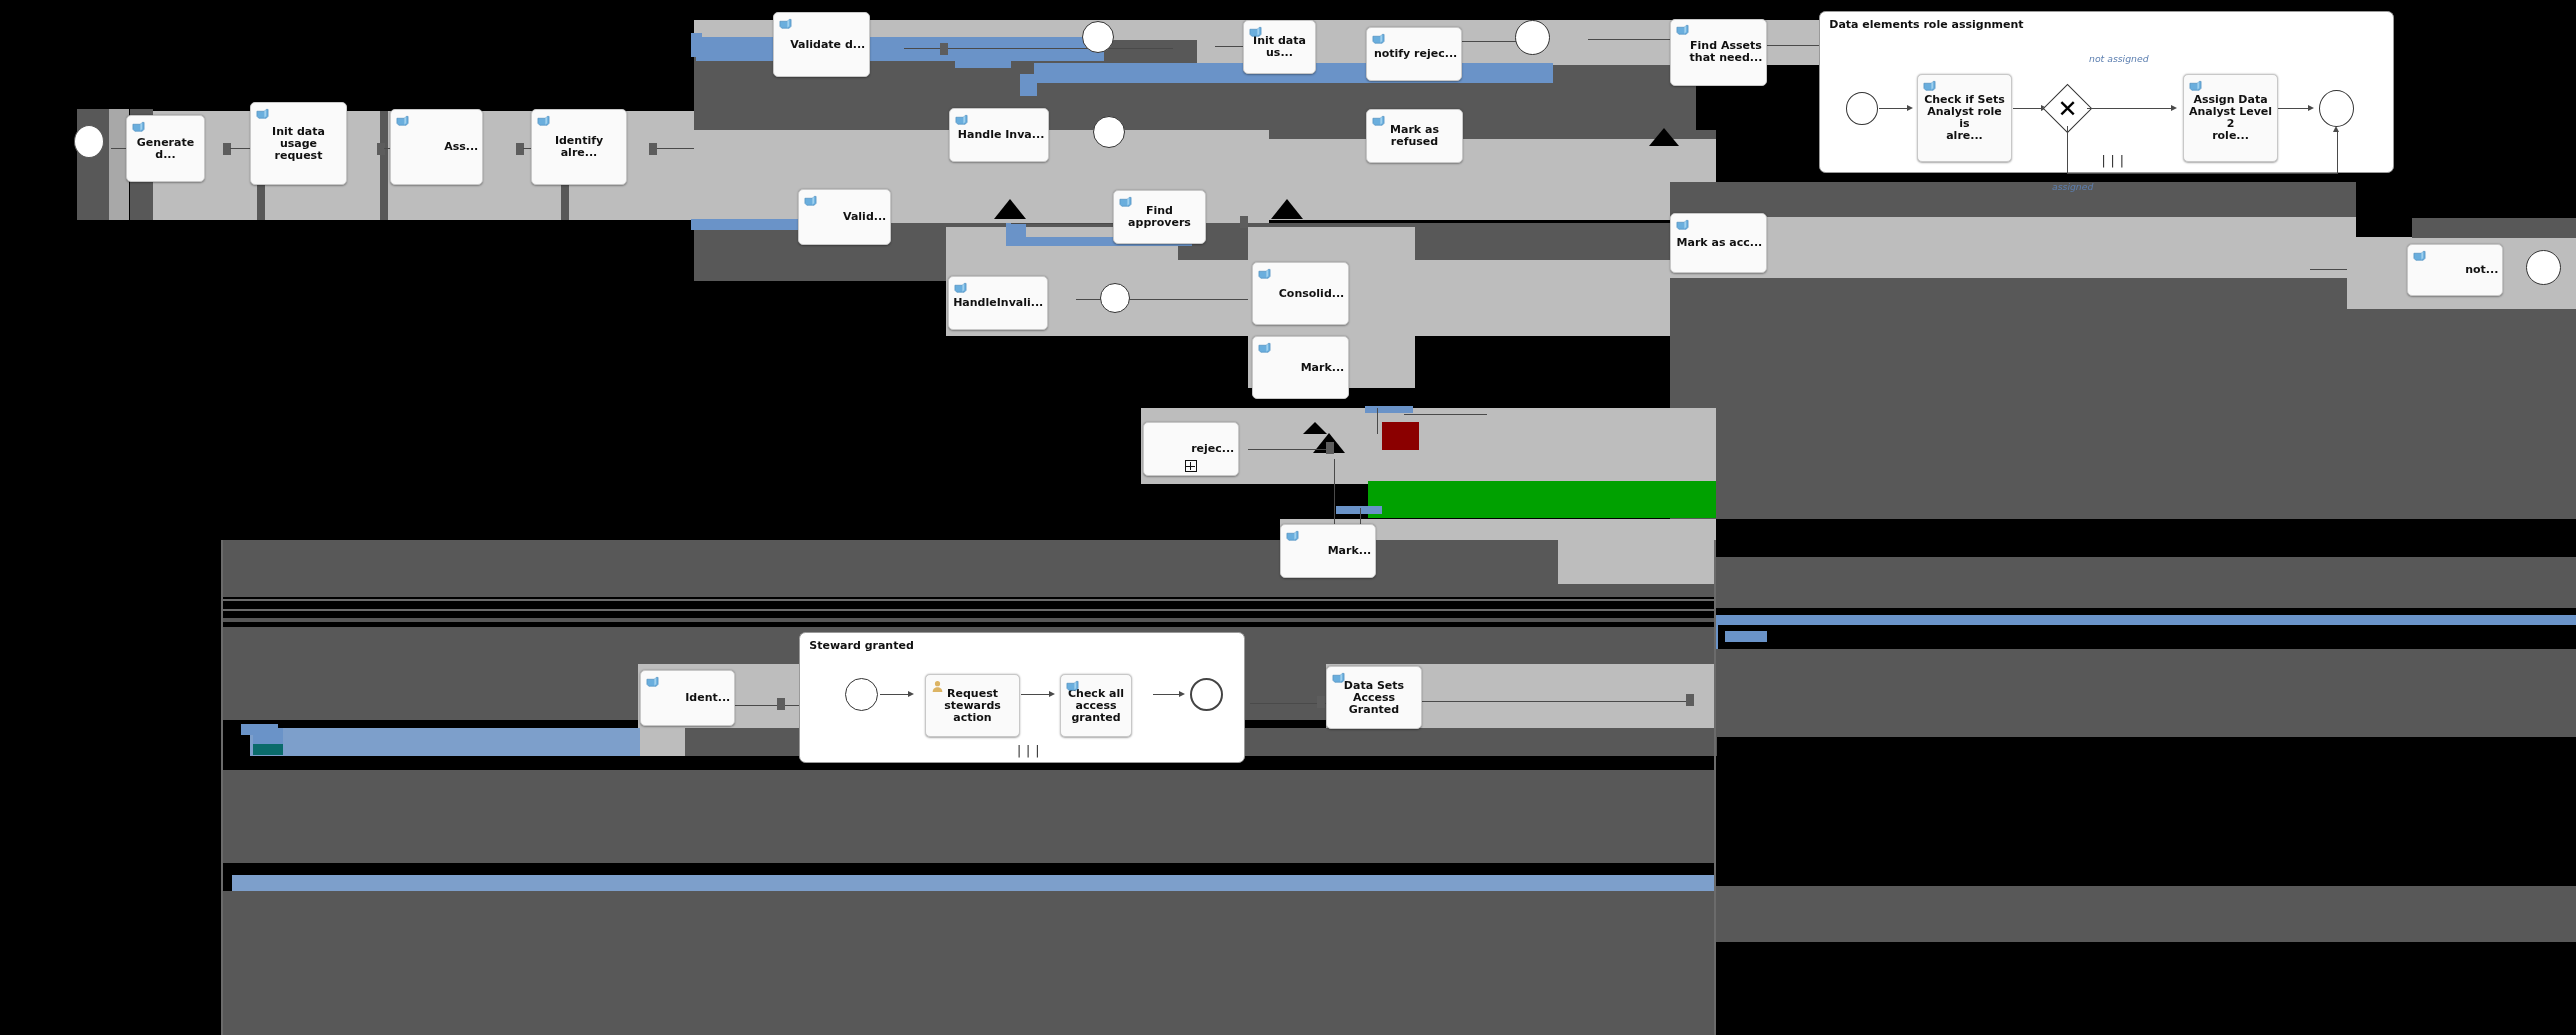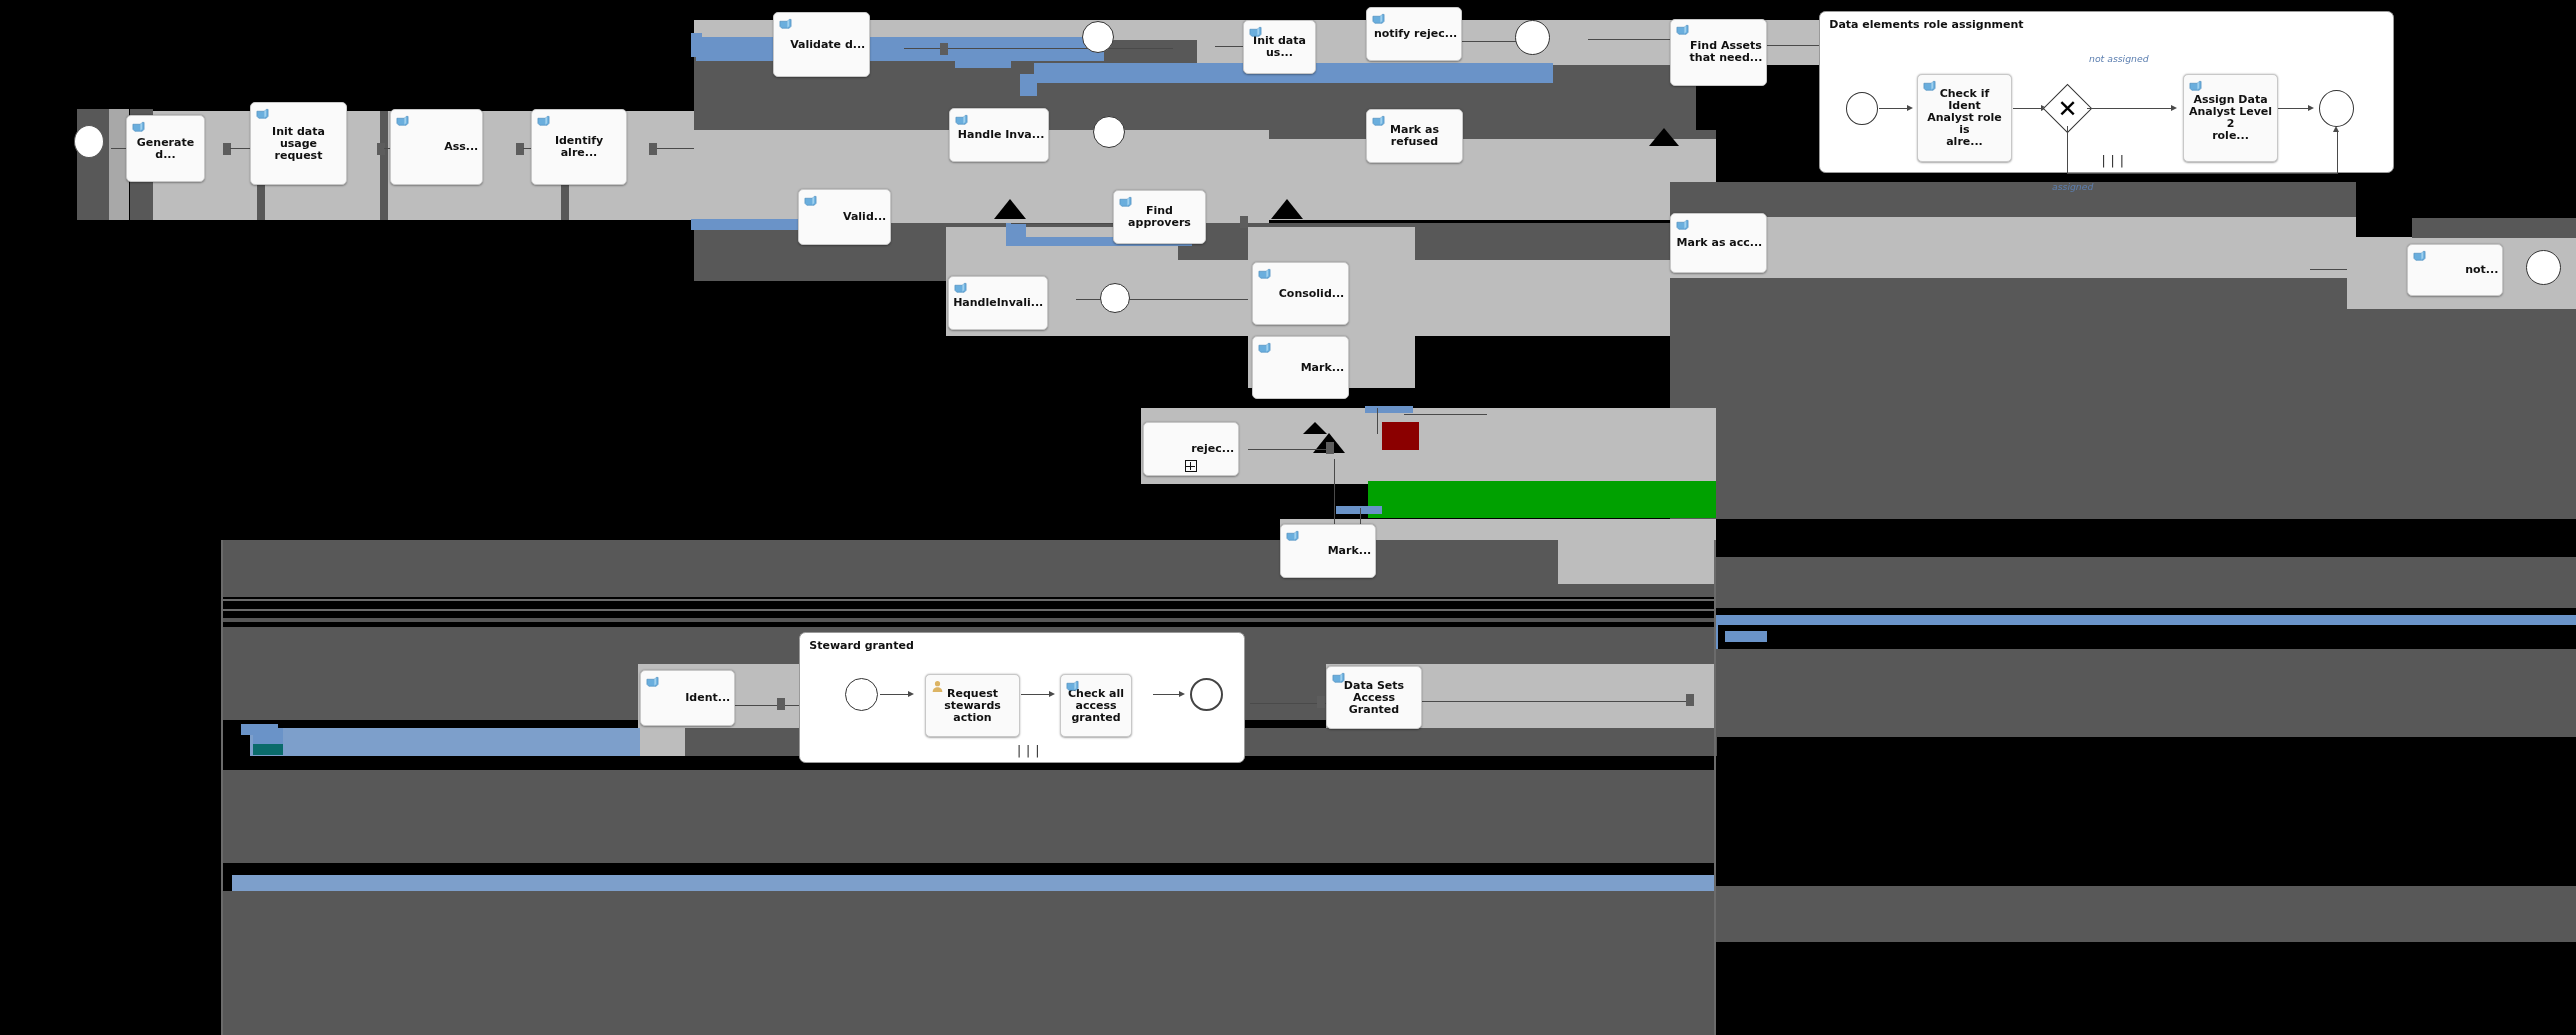--- a/index.html
+++ b/index.html
@@ -403,21 +403,21 @@
   <div class="task" style="left:1243px;top:20.4px;width:73px;height:54px;">
     <span class="tico">
       <svg viewBox="0 0 14 14" width="13" height="13">
           <path d="M1 3.5 L9 3.5 L11 1.5 L13 1.5 L13 9 L11 11 L3 11 L1 9 Z" fill="#6aaedd" stroke="#4a8bbd" stroke-width=".7"></path>
           <path d="M9 3.5 L11 1.5 L11 8.5 L9 10.5 Z" fill="#9fd0ee"></path>
         </svg>
     </span>
     <span class="lbl">Init data us...</span>
   </div>
 
-  <div class="task" style="left:1366px;top:7px;width:96px;height:54px;">
+  <div class="task" style="left:1366px;top:27px;width:96px;height:54px;">
     <span class="tico">
       <svg viewBox="0 0 14 14" width="13" height="13">
           <path d="M1 3.5 L9 3.5 L11 1.5 L13 1.5 L13 9 L11 11 L3 11 L1 9 Z" fill="#6aaedd" stroke="#4a8bbd" stroke-width=".7"></path>
           <path d="M9 3.5 L11 1.5 L11 8.5 L9 10.5 Z" fill="#9fd0ee"></path>
         </svg>
     </span>
     <span class="lbl">notify rejec...</span>
   </div>
 
   <div class="task" style="left:1670px;top:18.6px;width:97px;height:67px;">
@@ -524,21 +524,21 @@
     <div class="conn conn-h" style="left:59px;top:96px;width:30px;"></div>
     <div class="arrow" style="left:87px;top:93px;"></div>
 
     <div class="task" style="left:97px;top:62px;width:95px;height:88px;">
       <span class="tico">
         <svg viewBox="0 0 14 14" width="13" height="13">
             <path d="M1 3.5 L9 3.5 L11 1.5 L13 1.5 L13 9 L11 11 L3 11 L1 9 Z" fill="#6aaedd" stroke="#4a8bbd" stroke-width=".7"></path>
             <path d="M9 3.5 L11 1.5 L11 8.5 L9 10.5 Z" fill="#9fd0ee"></path>
           </svg>
       </span>
-      <span class="lbl">Check if Ident
+      <span class="lbl">Check if Sets
 Analyst role is
 alre...</span>
     </div>
 
     <div class="conn conn-h" style="left:193px;top:96px;width:32px;"></div>
     <div class="arrow" style="left:221px;top:93px;"></div>
 
     <div class="gw" style="left:230px;top:79px;width:35px;height:35px;">
       <span class="dia"></span>
       <span class="xg">✕</span>

